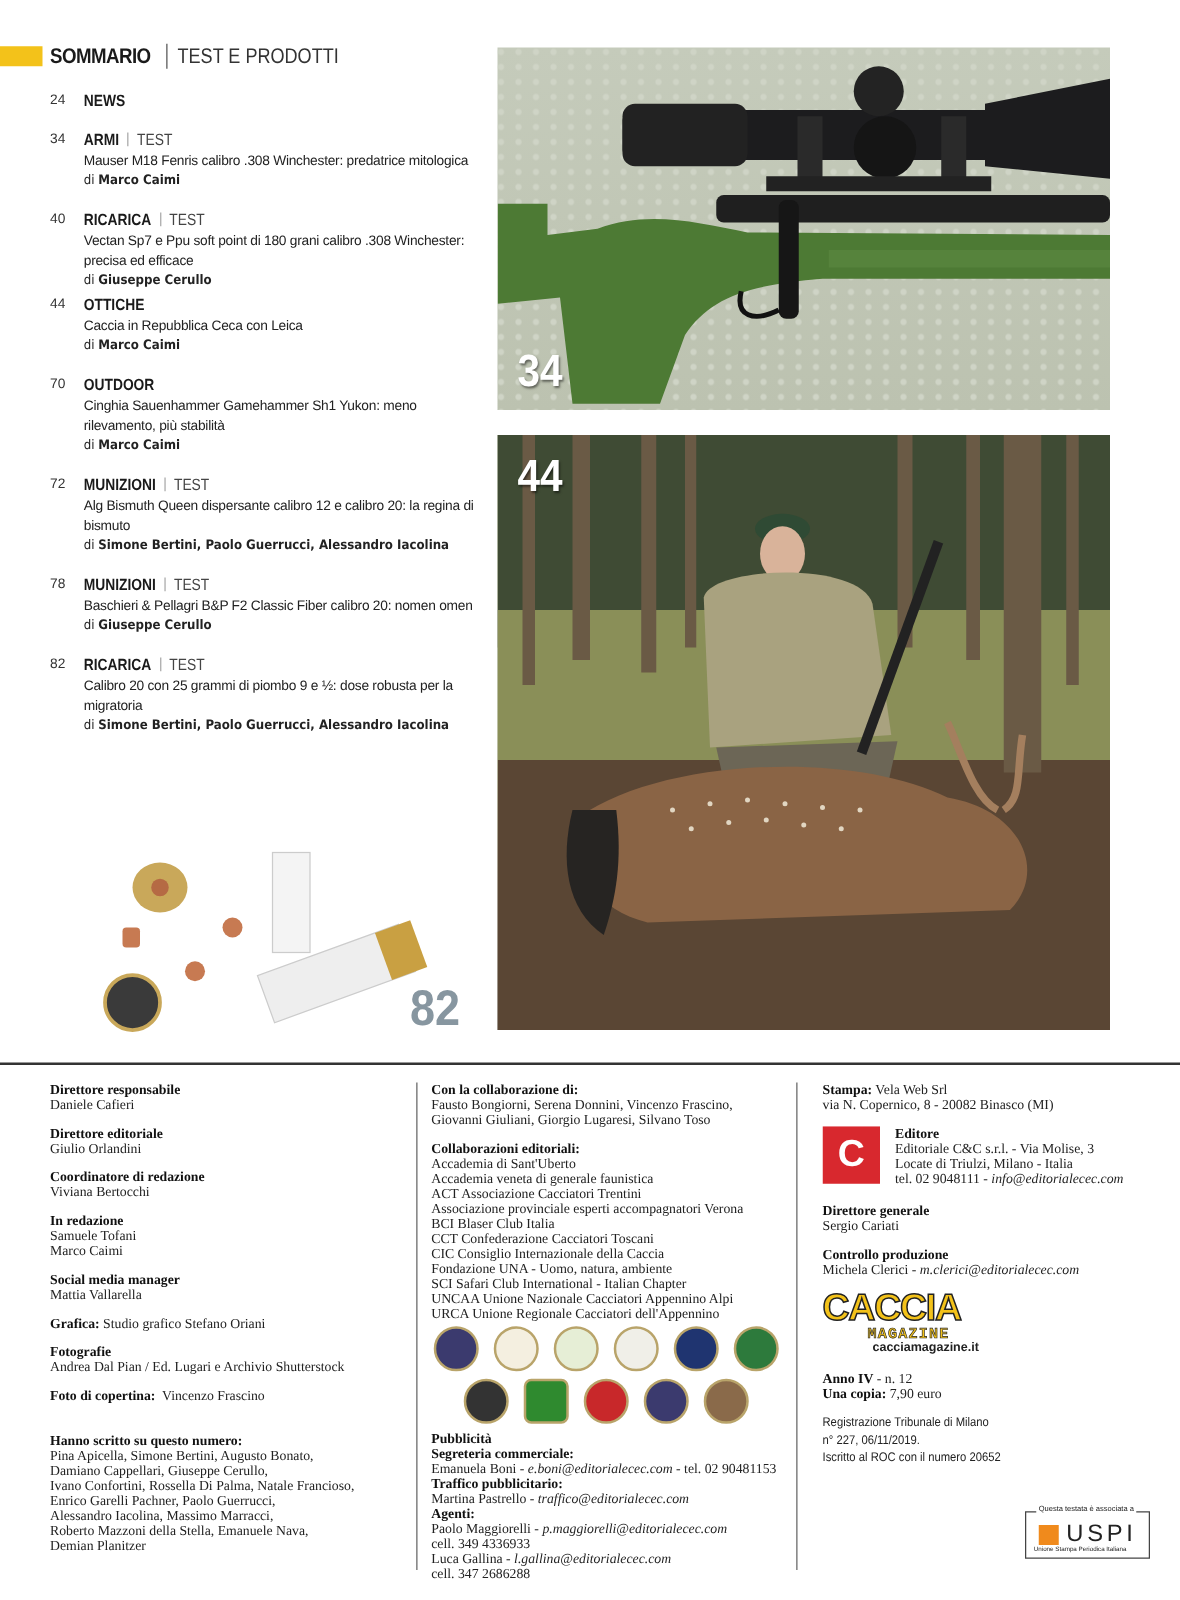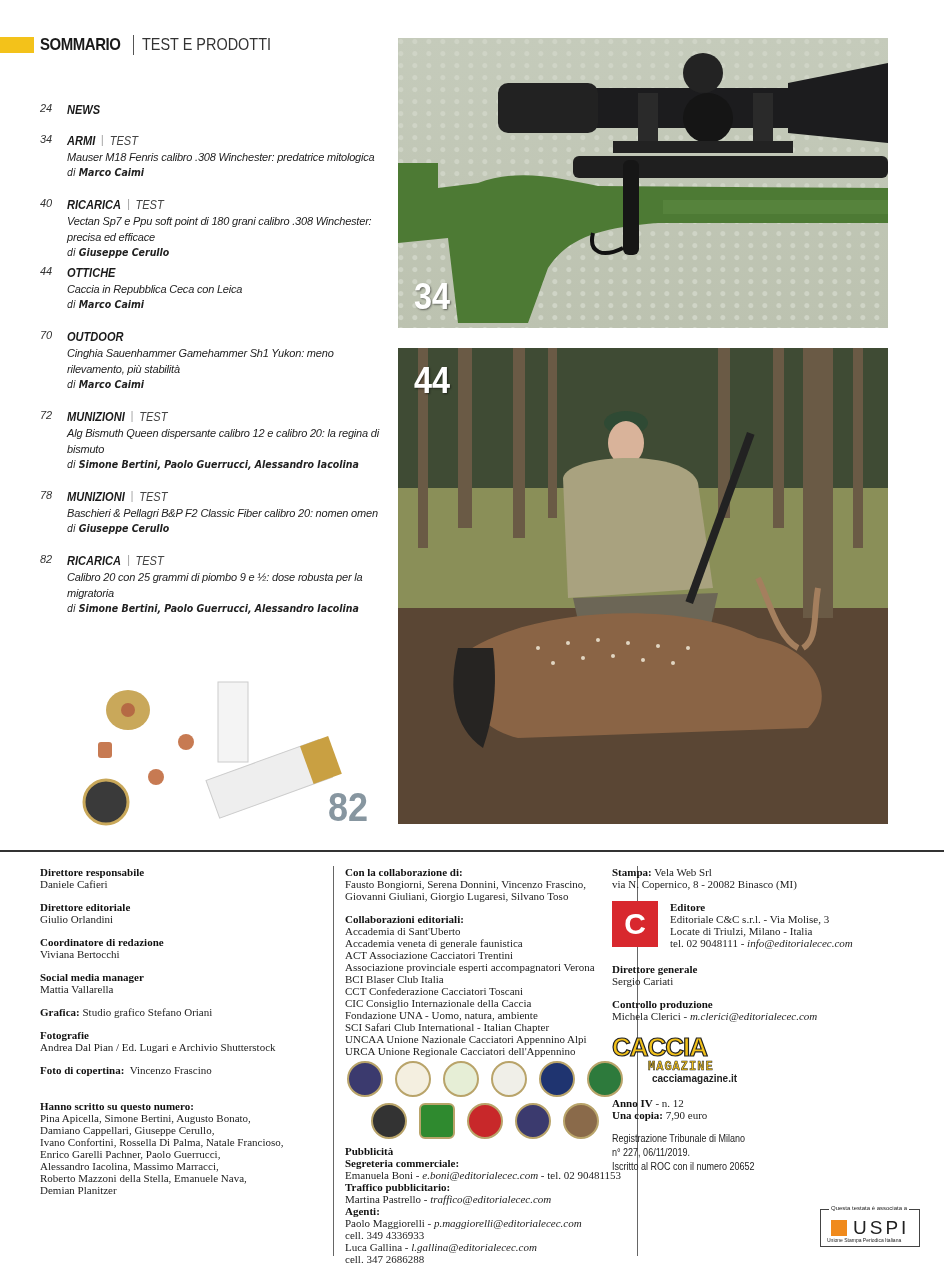--- a/index.html
+++ b/index.html
@@ -3,21 +3,21 @@
 <meta charset="utf-8">
 <style>
   * { box-sizing: border-box; margin: 0; padding: 0; }
   body { width: 944px; height: 1280px; background: #fff; position: relative; overflow: hidden; font-family: "Liberation Sans", sans-serif; color: #222; }
   .header { position: absolute; left: 0; top: 34px; height: 22px; display: flex; align-items: center; }
   .header .bar { width: 34px; height: 16px; background: #f3c21a; margin-right: 6px; }
   .header .title { font-family: "Liberation Sans", sans-serif; font-weight: bold; font-size: 17px; letter-spacing: -0.5px; transform: scaleX(0.88); transform-origin: left; display: inline-block; color: #1a1a1a; }
   .header .sep { width: 1px; height: 20px; background: #555; margin: 0 8px 0 2px; }
   .header .sub { font-size: 17px; color: #333; transform: scaleX(0.85); transform-origin: left; display: inline-block; white-space: nowrap; }
 
-  .toc { position: absolute; left: 40px; top: 100px; width: 340px; font-style: italic; }
+  .toc { position: absolute; left: 40px; top: 72px; width: 340px; }
   .toc-item { position: relative; padding-left: 27px; }
   .toc-item .page { position: absolute; left: 0; top: 2px; font-size: 11px; color: #333; }
   .toc-item .cat { font-weight: bold; font-size: 13px; color: #1a1a1a; transform: scaleX(0.85); transform-origin: left; display: inline-block; white-space: nowrap; }
   .toc-item .cat .pipe { display: inline-block; width: 1px; height: 11px; background: #999; margin: 0 8px; vertical-align: -1px; }
   .toc-item .cat .tag { font-weight: normal; color: #444; }
   .toc-item .art { font-size: 11px; line-height: 16px; color: #222; letter-spacing: -0.2px; }
   .toc-item .by { font-size: 10.5px; color: #222; margin-top: 1px; font-family: "DejaVu Sans", sans-serif; transform: scaleX(0.9); transform-origin: left; white-space: nowrap; }
   .toc-item .by b { font-weight: bold; }
 
   .photo { position: absolute; overflow: hidden; }
@@ -31,31 +31,31 @@
   .photo-82 .num { color: #8796a0; text-shadow: none; font-size: 40px; }
 
   .rule { position: absolute; left: 0; right: 0; top: 850px; height: 2px; background: #333; }
 
   .col { position: absolute; top: 866px; font-family: "Liberation Serif", serif; font-size: 11px; line-height: 12px; color: #222; }
   .col .blk { margin-bottom: 11px; }
   .col b { font-weight: bold; color: #111; }
   .col i { font-style: italic; }
   .col1 { left: 40px; width: 290px; }
   .col2 { left: 345px; width: 290px; }
-  .col3 { left: 612px; width: 280px; }
+  .col3 { left: 658px; width: 280px; }
   .vline { position: absolute; top: 866px; width: 1px; height: 390px; background: #666; }
 
   .badges { display: flex; flex-wrap: wrap; gap: 6px 12px; width: 300px; margin: 4px 0 6px -10px; justify-content: center; }
   .badge { width: 36px; height: 36px; border-radius: 50%; border: 2px solid #b9a46a; }
 
   .cc-logo { width: 46px; height: 46px; background: #d8282e; color: #fff; display: flex; align-items: center; justify-content: center; font-family: "Liberation Sans", sans-serif; font-weight: bold; font-size: 30px; float: left; margin-right: 12px; }
   .editor-blk { overflow: hidden; margin-bottom: 14px; }
 
   .caccia-logo { margin-top: 6px; }
-  .caccia-logo .word { font-family: "Liberation Sans", sans-serif; font-weight: bold; font-size: 26px; color: #f3c21a; -webkit-text-stroke: 1.2px #222; letter-spacing: -1px; line-height: 28px; }
+  .caccia-logo .word { font-family: "Liberation Sans", sans-serif; font-weight: bold; font-size: 30px; color: #f3c21a; -webkit-text-stroke: 1.2px #222; letter-spacing: -1px; line-height: 28px; }
   .caccia-logo .mag { font-family: Liberation Mono, monospace; font-weight: bold; font-size: 12px; color: #f3c21a; -webkit-text-stroke: 0.5px #222; margin-left: 36px; letter-spacing: 1px; }
   .caccia-logo .url { font-family: "Liberation Sans", sans-serif; font-weight: bold; font-size: 10px; color: #222; margin-left: 40px; }
 
   .reg { font-family: "Liberation Sans", sans-serif; font-size: 10px; line-height: 14px; transform: scaleX(0.9); transform-origin: left; }
   .uspi { position: absolute; left: 820px; top: 1209px; width: 100px; height: 38px; border: 1px solid #444; font-family: "Liberation Sans", sans-serif; }
   .uspi .cap { font-size: 6px; position: absolute; top: -5px; left: 8px; background: #fff; padding: 0 2px; white-space: nowrap; }
   .uspi .mark { position: absolute; left: 10px; top: 10px; width: 16px; height: 16px; background: #f08a1c; }
   .uspi .txt { position: absolute; left: 32px; top: 7px; font-weight: normal; font-size: 19px; letter-spacing: 3px; }
   .uspi .small { position: absolute; left: 6px; bottom: 3px; font-size: 5px; white-space: nowrap; }
 </style>
@@ -207,20 +207,21 @@
 </div>
 
 <div class="rule"></div>
 <div class="vline" style="left:333px"></div>
 <div class="vline" style="left:637px"></div>
 
 <div class="col col1">
   <div class="blk"><b>Direttore responsabile</b><br><span>Daniele Cafieri</span></div>
   <div class="blk"><b>Direttore editoriale</b><br><span>Giulio Orlandini</span></div>
   <div class="blk"><b>Coordinatore di redazione</b><br><span>Viviana Bertocchi</span></div>
+  <div class="blk"><b>In redazione</b><br><span>Samuele Tofani</span><br><span>Marco Caimi</span></div>
   <div class="blk"><b>Social media manager</b><br><span>Mattia Vallarella</span></div>
   <div class="blk"><b>Grafica:</b> <span>Studio grafico Stefano Oriani</span></div>
   <div class="blk"><b>Fotografie</b><br><span>Andrea Dal Pian / Ed. Lugari e Archivio Shutterstock</span></div>
   <div class="blk" style="margin-bottom:24px"><b>Foto di copertina:</b>&nbsp; <span>Vincenzo Frascino</span></div>
   <div class="blk"><b>Hanno scritto su questo numero:</b><br>
     <span>Pina Apicella, Simone Bertini, Augusto Bonato,</span><br>
     <span>Damiano Cappellari, Giuseppe Cerullo,</span><br>
     <span>Ivano Confortini, Rossella Di Palma, Natale Francioso,</span><br>
     <span>Enrico Garelli Pachner, Paolo Guerrucci,</span><br>
     <span>Alessandro Iacolina, Massimo Marracci,</span><br>

